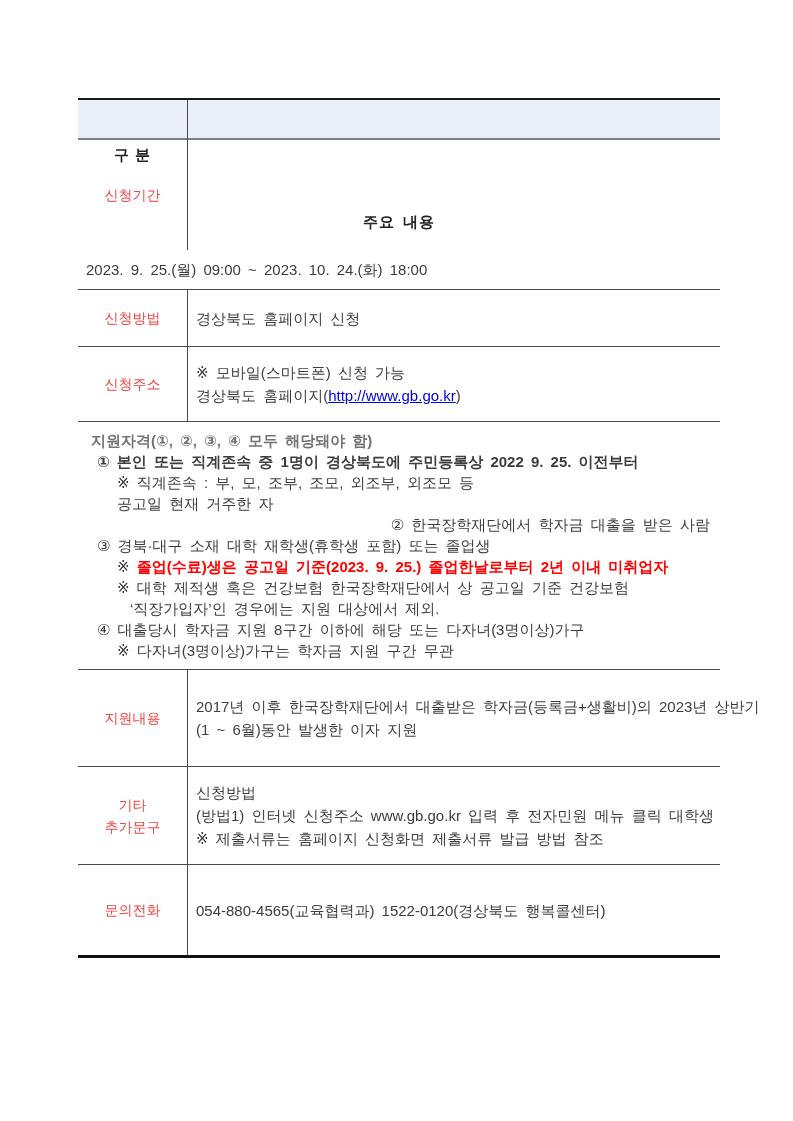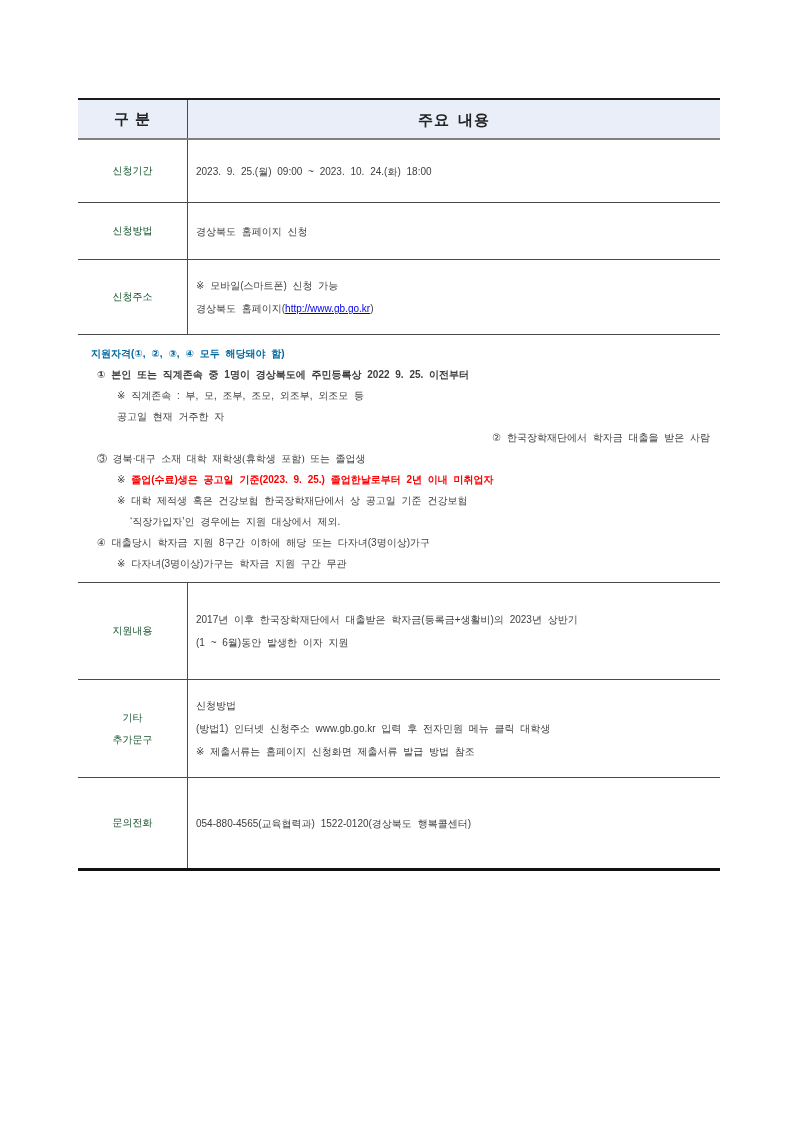--- a/index.html
+++ b/index.html
@@ -15,35 +15,35 @@
     position: absolute;
     left: 78px; top: 98px;
     width: 642px;
     border-top: 2px solid #1b1b1b;
     border-bottom: 3px solid #111111;
   }
   .row {
     display: flex;
     border-top: 1px solid #4a4a4a;
   }
-  .row:first-child { border-top: none; }
+  .row:first-child { border-top: none; flex-direction: column; }
   .header-row {
     background: var(--header-bg, #e9eef8);
     border-bottom: 2px solid #808080;
     height: 40px;
   }
   .label-cell {
     width: 110px;
     flex: 0 0 110px;
     display: flex;
     align-items: center;
     justify-content: center;
     text-align: center;
-    font-size: 10px;
-    color: #14532d;
+    font-size: 14px;
+    color: #ef4444;
     border-right: 1px solid #4a4a4a;
     white-space: pre-line;
     line-height: 22px;
     padding: 6px 2px;
   }
   .header-row .label-cell, .header-row .content-cell {
     font-weight: bold;
     font-size: 15px;
     color: #222222;
     letter-spacing: 1px;
@@ -53,28 +53,28 @@
     align-items: center;
     justify-content: center;
     padding: 0;
   }
   .content-cell {
     flex: 1 1 auto;
     display: flex;
     flex-direction: column;
     justify-content: center;
     padding: 8px 10px 8px 8px;
-    font-size: 10px;
+    font-size: 15px;
     line-height: 23px;
     word-spacing: 3px;
     color: #3d3d3d;
   }
   .row.dense .content-cell { line-height: 21px; }
   .line { white-space: nowrap; }
-  .seg-bold { font-weight: bold; color: #0369a1; }
+  .seg-bold { font-weight: bold; color: #737373; }
   .seg-red { font-weight: bold; color: var(--red, #ff0000); }
   .seg-link {
     color: var(--link, #0000e3);
     text-decoration: underline;
     cursor: pointer;
     word-spacing: 0;
   }
 </style>
 </head>
 <body>
@@ -104,21 +104,21 @@
           <div class="line"><span>경상북도 홈페이지(</span><span class="seg-link">http://www.gb.go.kr</span><span>)</span></div>
         </div>
       </div>
       <div class="row dense" style="min-height: 240px;">
         <div class="content-cell">
           <div class="line seg-bold" style="padding-left: 5px;">지원자격(①, ②, ③, ④ 모두 해당돼야 함)</div>
           <div class="line" style="padding-left: 11px; font-weight: bold;">① 본인 또는 직계존속 중 1명이 경상북도에 주민등록상 2022 9. 25. 이전부터</div>
           <div class="line" style="padding-left: 31px;">※ 직계존속 : 부, 모, 조부, 조모, 외조부, 외조모 등</div>
           <div class="line" style="padding-left: 31px;">공고일 현재 거주한 자</div>
           <div class="line" style="padding-left: 11px; text-align: right;">② 한국장학재단에서 학자금 대출을 받은 사람</div>
-          <div class="line" style="padding-left: 11px; font-family: Liberation Serif, serif;">③ 경북·대구 소재 대학 재학생(휴학생 포함) 또는 졸업생</div>
+          <div class="line" style="padding-left: 11px;">③ 경북·대구 소재 대학 재학생(휴학생 포함) 또는 졸업생</div>
           <div class="line" style="padding-left: 31px;"><span>※ </span><span class="seg-red">졸업(수료)생은 공고일 기준(2023. 9. 25.) 졸업한날로부터 2년 이내 미취업자</span></div>
           <div class="line" style="padding-left: 31px;">※ 대학 제적생 혹은 건강보험 한국장학재단에서 상 공고일 기준 건강보험</div>
           <div class="line" style="padding-left: 44px;">‘직장가입자’인 경우에는 지원 대상에서 제외.</div>
           <div class="line" style="padding-left: 11px;">④ 대출당시 학자금 지원 8구간 이하에 해당 또는 다자녀(3명이상)가구</div>
           <div class="line" style="padding-left: 31px;">※ 다자녀(3명이상)가구는 학자금 지원 구간 무관</div>
         </div>
       </div>
       <div class="row" style="min-height: 97px;">
         <div class="label-cell">지원내용</div>
         <div class="content-cell">

